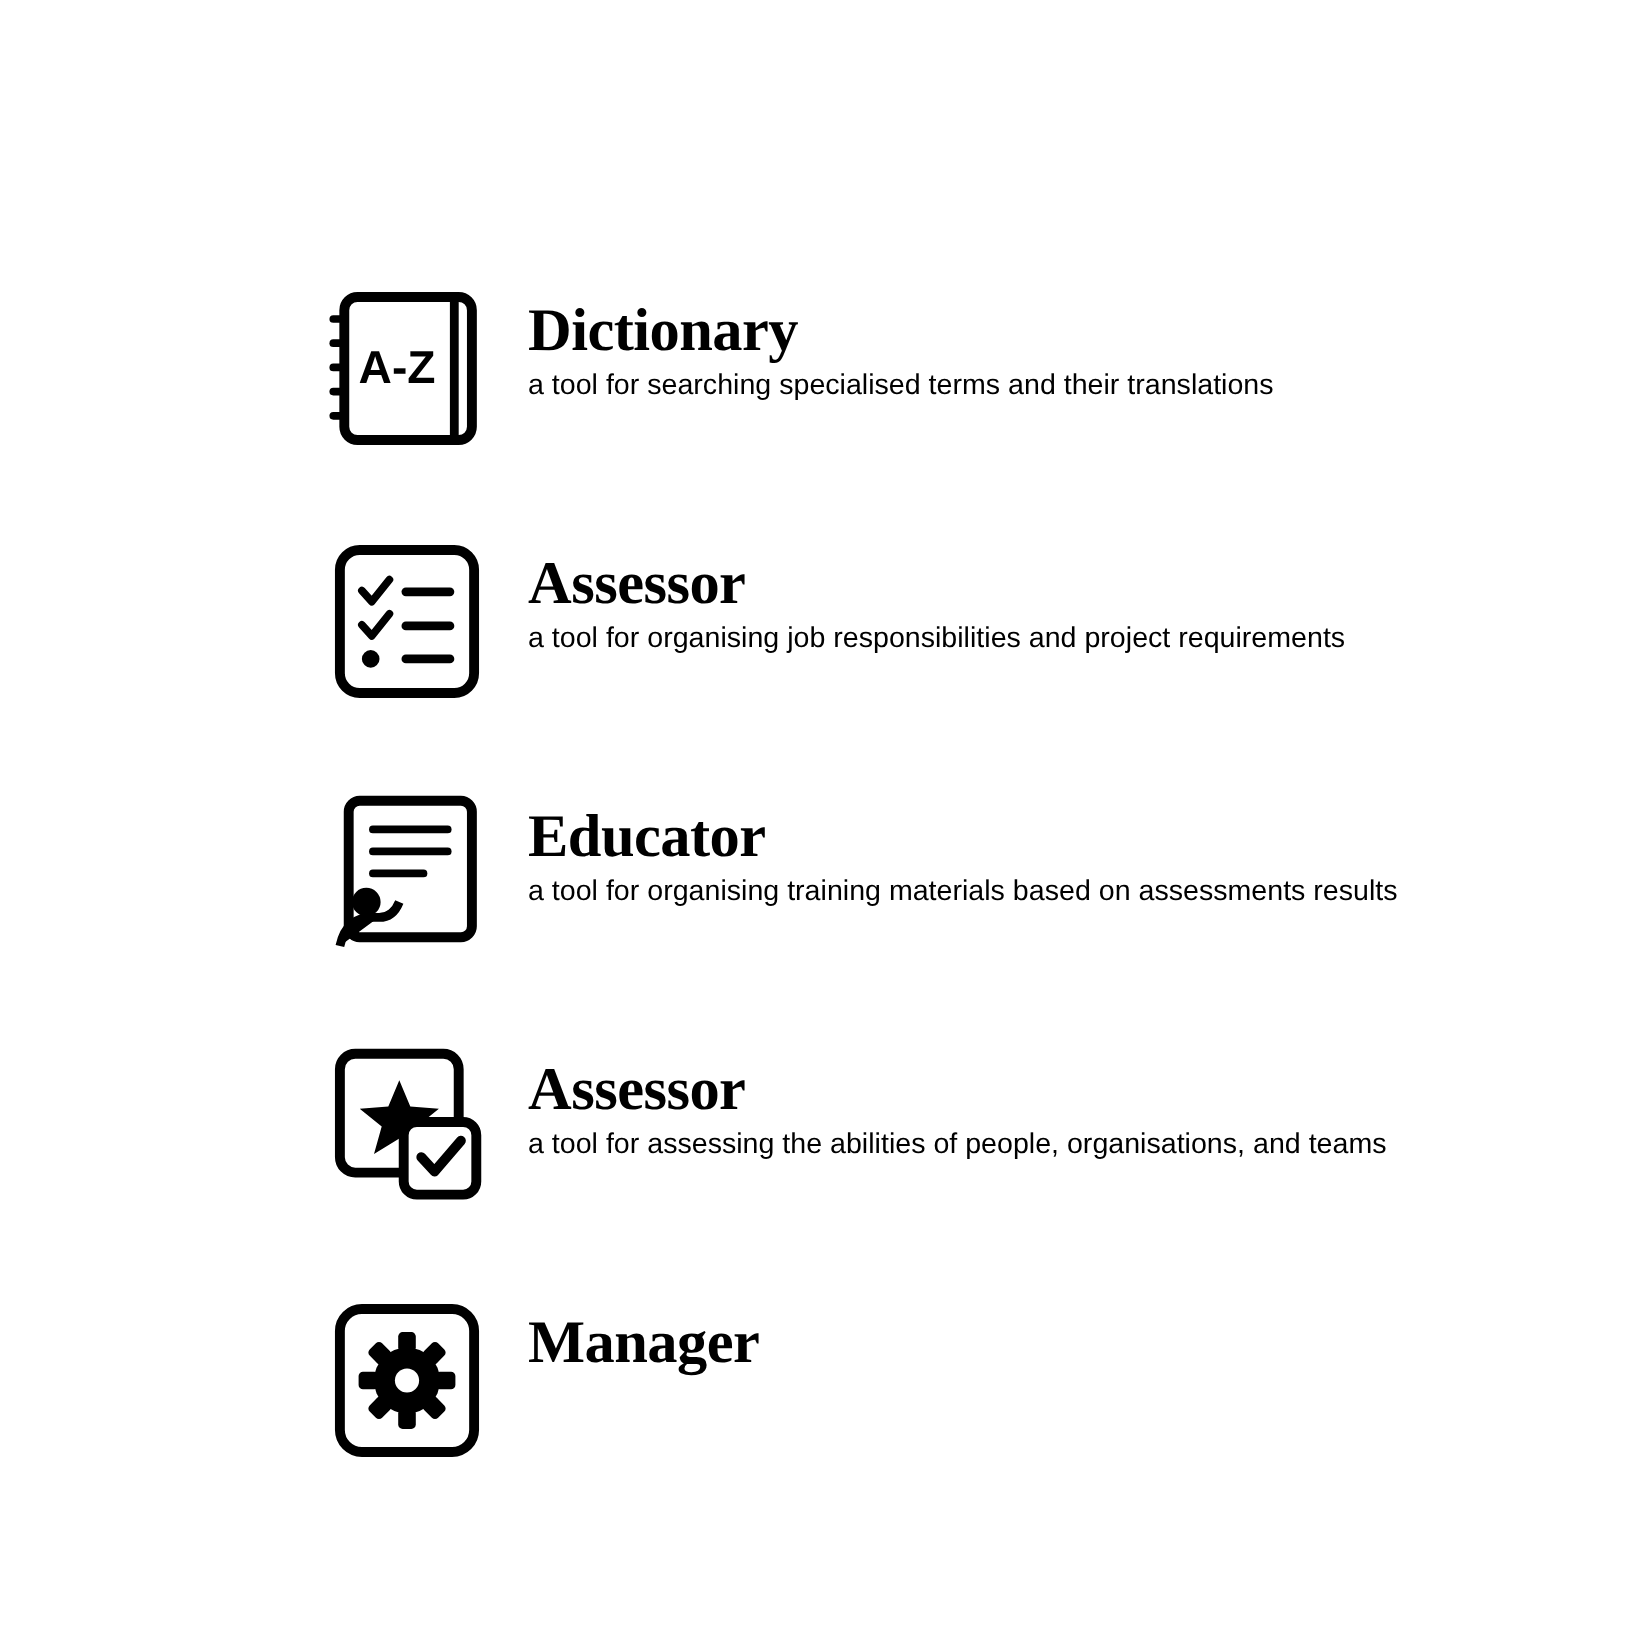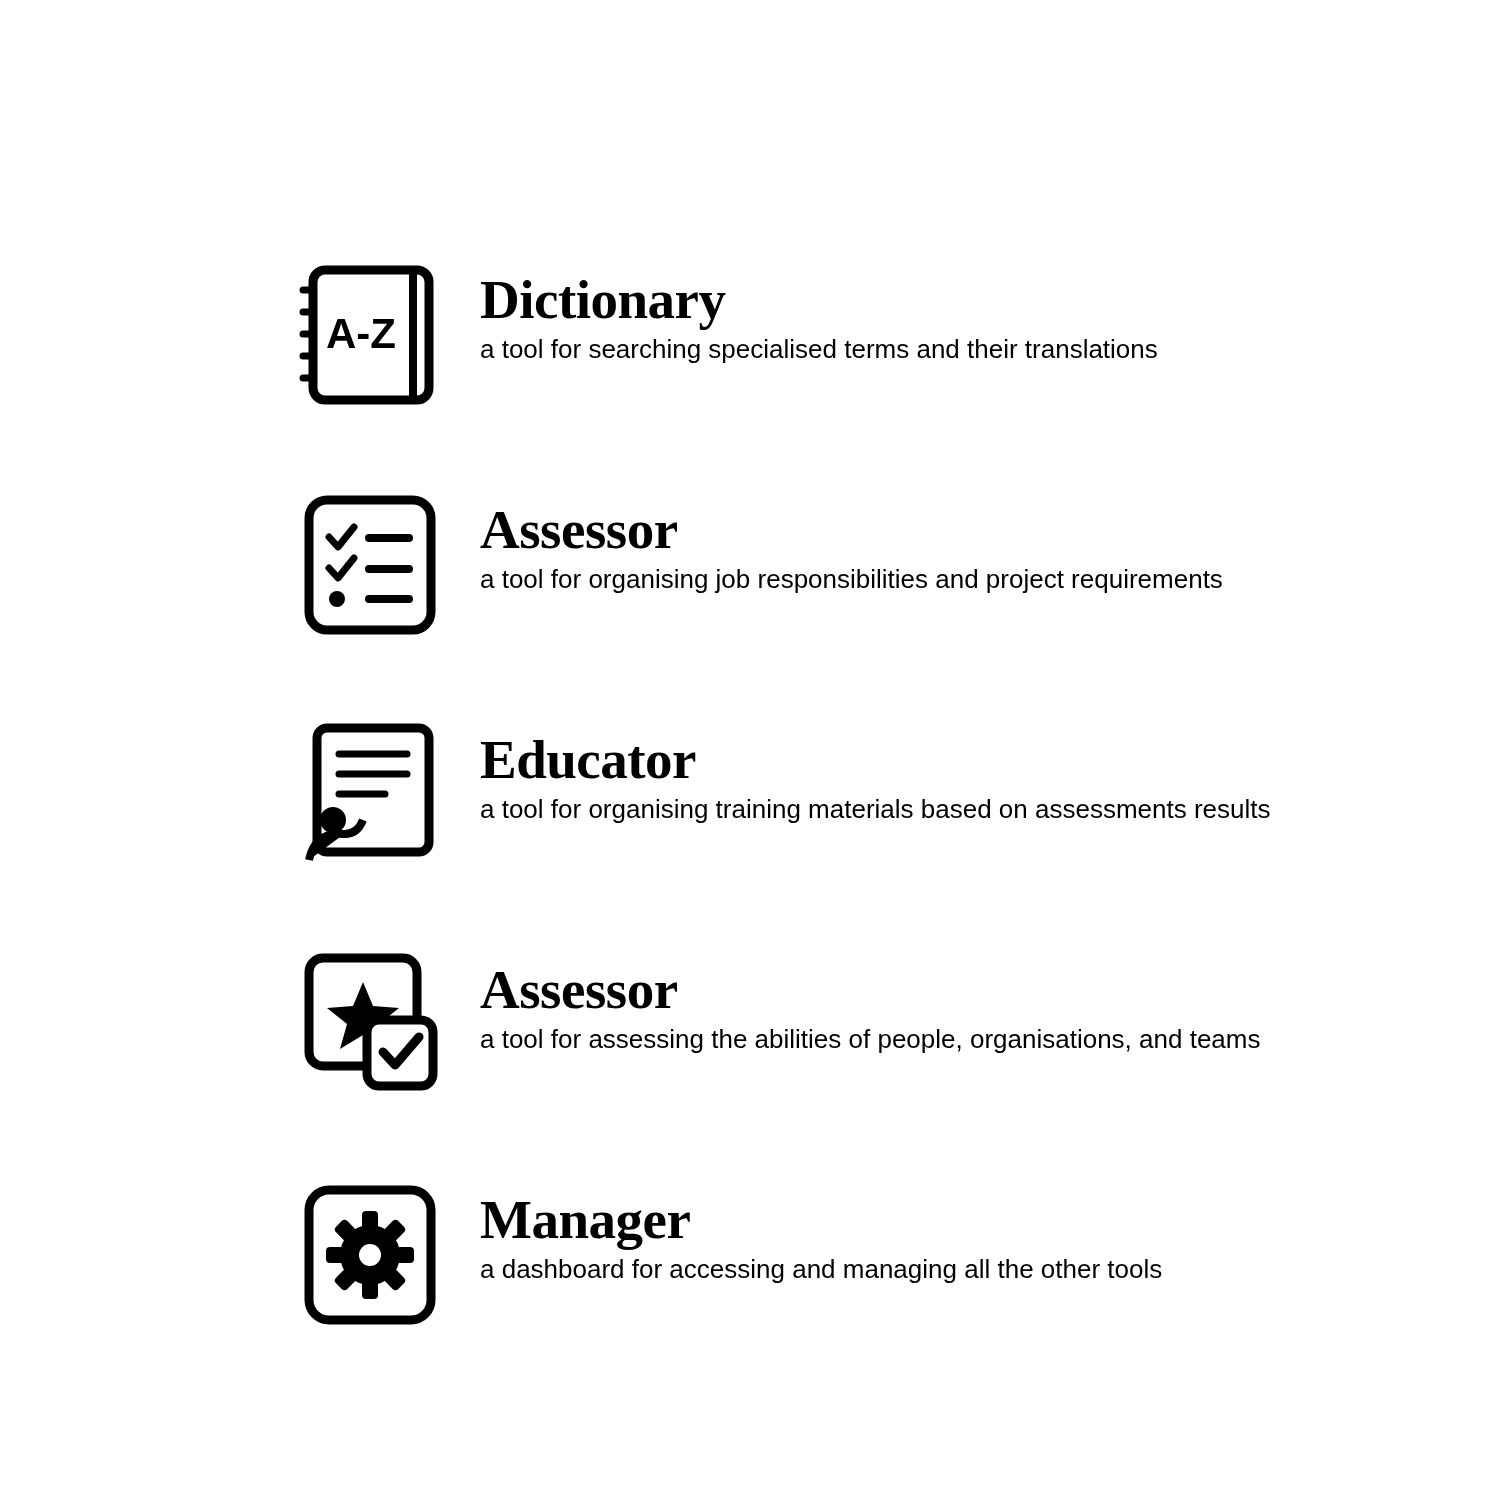--- a/index.html
+++ b/index.html
@@ -181,17 +181,16 @@
               <rect x="26" y="-8" width="18" height="16" rx="4"></rect>
             </g>
           </g>
           <circle cx="0" cy="0" r="30" fill="#000"></circle>
           <circle cx="0" cy="0" r="11" fill="#fff"></circle>
         </g>
       </svg>
     </div>
     <div class="text-cell">
       <div class="tool-title">Manager</div>
-      <div class="tool-desc">a dashboard for accessing and managing all the other tools</div>
     </div>
   </div>
 
 </div>
 
 </body></html>

